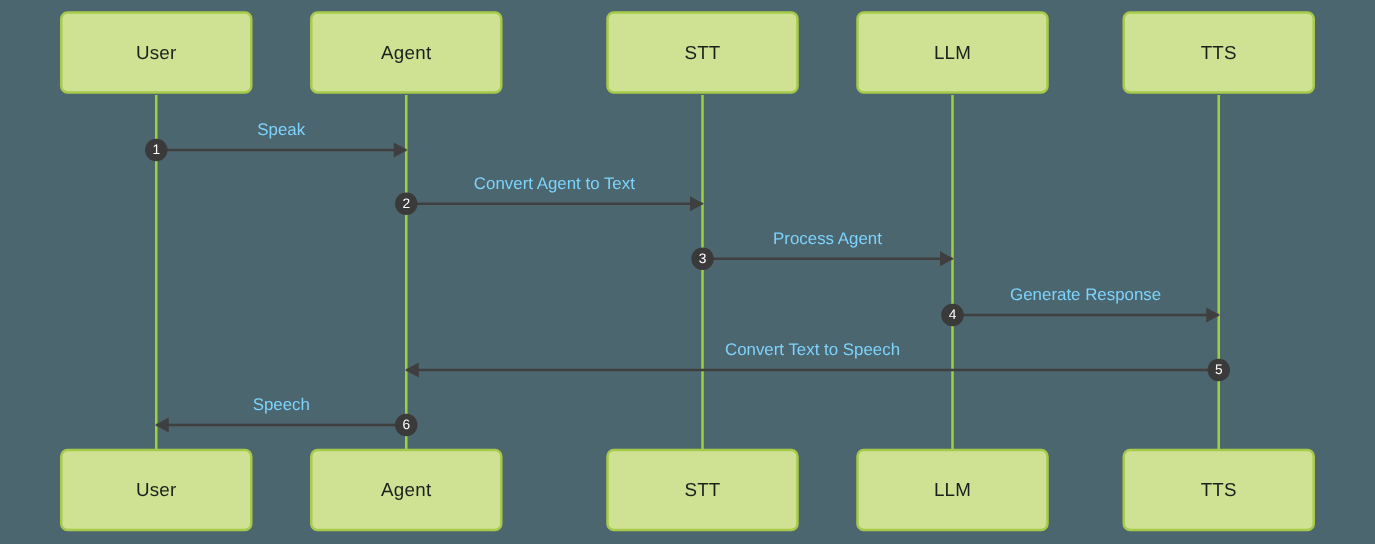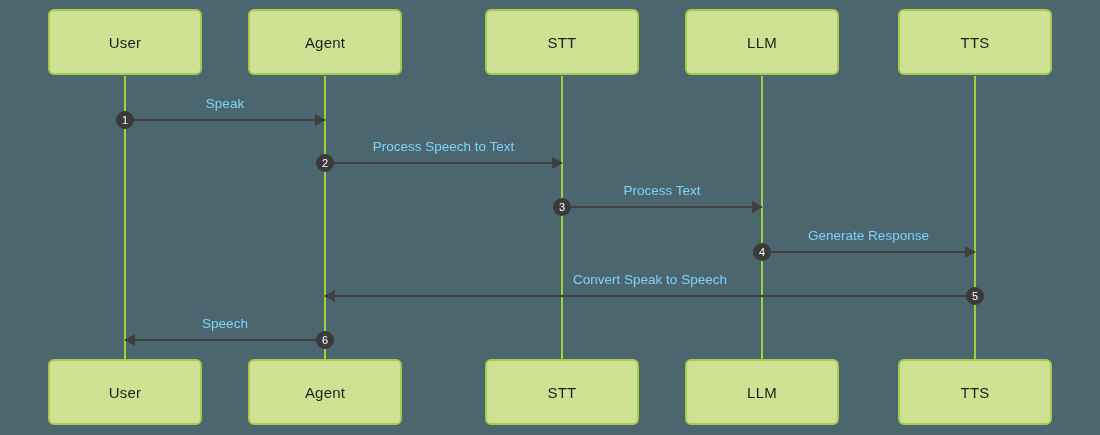--- a/index.html
+++ b/index.html
@@ -130,35 +130,35 @@
       <span class="participant-label">TTS</span>
     </div>
     <div class="message" style="left: 125px; width: 200px; top: 119px;">
       <div class="arrowhead right"></div>
       <div class="badge at-start">1</div>
       <div class="msg-label">Speak</div>
     </div>
     <div class="message" style="left: 325px; width: 237px; top: 162px;">
       <div class="arrowhead right"></div>
       <div class="badge at-start">2</div>
-      <div class="msg-label">Process Speech to Text</div>
+      <div class="msg-label">Convert Agent to Text</div>
     </div>
     <div class="message" style="left: 562px; width: 200px; top: 206px;">
       <div class="arrowhead right"></div>
       <div class="badge at-start">3</div>
-      <div class="msg-label">Process Text</div>
+      <div class="msg-label">Process Agent</div>
     </div>
     <div class="message" style="left: 762px; width: 213px; top: 251px;">
       <div class="arrowhead right"></div>
       <div class="badge at-start">4</div>
       <div class="msg-label">Generate Response</div>
     </div>
     <div class="message" style="left: 325px; width: 650px; top: 295px;">
       <div class="arrowhead left"></div>
       <div class="badge at-end">5</div>
-      <div class="msg-label">Convert Speak to Speech</div>
+      <div class="msg-label">Convert Text to Speech</div>
     </div>
     <div class="message" style="left: 125px; width: 200px; top: 339px;">
       <div class="arrowhead left"></div>
       <div class="badge at-end">6</div>
       <div class="msg-label">Speech</div>
     </div>
   </div>
 
 </body></html>

